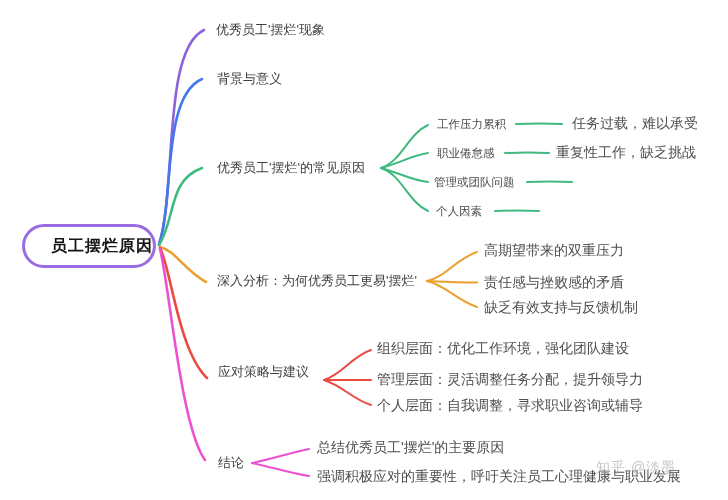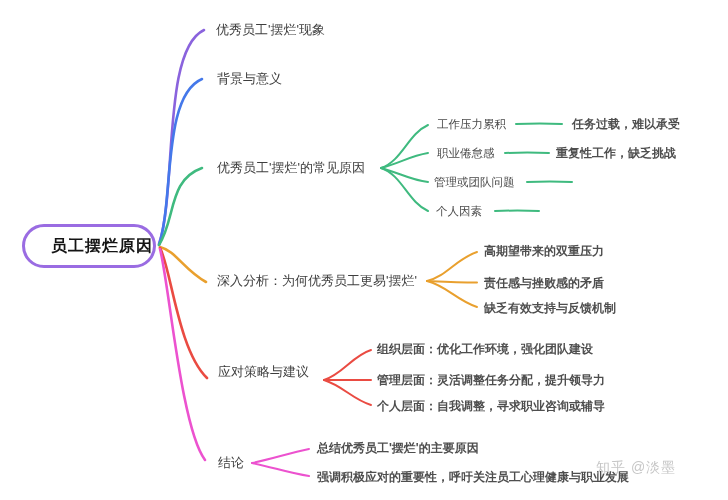--- a/index.html
+++ b/index.html
@@ -42,21 +42,21 @@
     cursor: pointer;
   }
   .lbl {
     position: absolute;
     white-space: nowrap;
     transform: translateY(-50%);
     cursor: pointer;
   }
   .lbl-main  { font-size: 13px;   color: #3e3e3e; }
   .lbl-sub   { font-size: 11.5px; color: #4a4a4a; }
-  .lbl-leaf  { font-size: 12px; color: #4e4e4e; font-weight: bold; }
+  .lbl-leaf  { font-size: 14px; color: #4e4e4e; }
   .watermark {
     position: absolute;
     left: 596px; top: 468px;
     transform: translateY(-50%);
     font-size: 14px;
     color: #b3b3b3;
     opacity: 0.75;
     white-space: nowrap;
     letter-spacing: 1px;
   }

